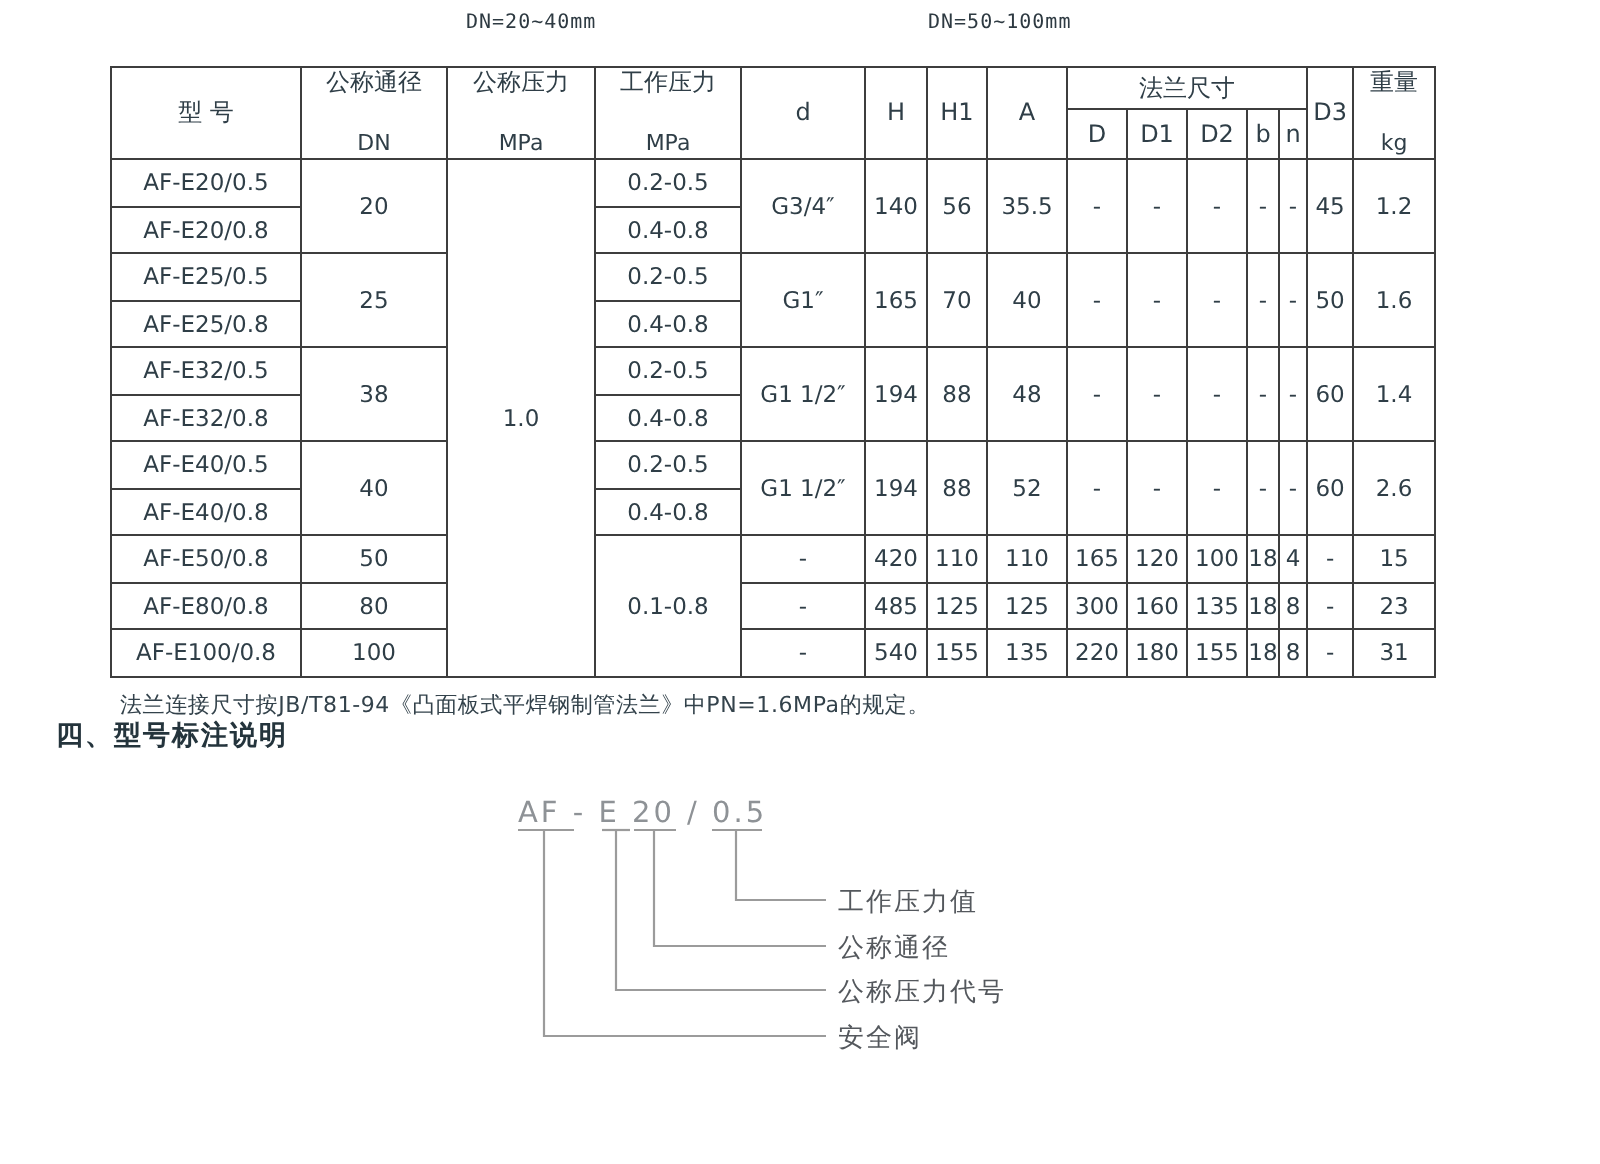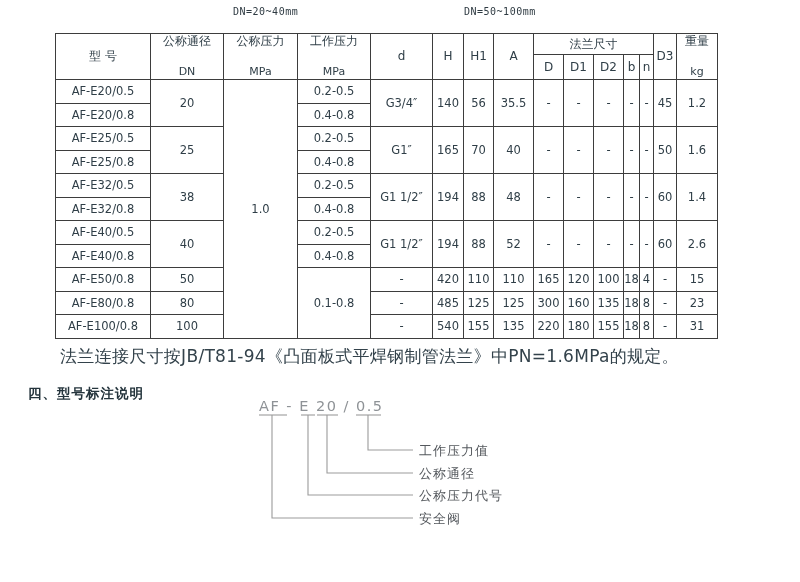--- a/index.html
+++ b/index.html
@@ -25,25 +25,25 @@
     padding:0;line-height:1.25;font-weight:normal;
     overflow:hidden;white-space:nowrap;
   }
   table.spec thead th{font-size:12px;}
   table.spec thead tr.h1 th{height:20px;}
   table.spec thead tr.h2 th{height:24px;}
   table.spec tbody tr{height:23.5px;}
   .hdr2{display:block;font-size:11px;margin-top:16px;}
 
   #note{
-    position:absolute;left:60px;top:345px;font-size:17px;color:#33424b;
+    position:absolute;left:60px;top:345px;font-size:11px;color:#33424b;
     letter-spacing:0.3px;
   }
   #section-heading{
-    position:absolute;left:28px;top:385px;font-size:13.5px;font-weight:bold;
+    position:absolute;left:28px;top:359px;font-size:13.5px;font-weight:bold;
     color:#24343c;letter-spacing:1px;
   }
   #model-diagram{position:absolute;left:0;top:0;}
   .diag-line{stroke:#9b9b9b;stroke-width:1.1;fill:none;}
   .diag-formula{fill:#8e9296;font-size:14.5px;letter-spacing:1.5px;
     font-family:"DejaVu Sans","Liberation Sans",sans-serif;}
   .diag-label{fill:#54585d;font-size:13px;letter-spacing:1px;
     font-family:"DejaVu Sans","Liberation Sans",sans-serif;}
 </style>
 </head>

